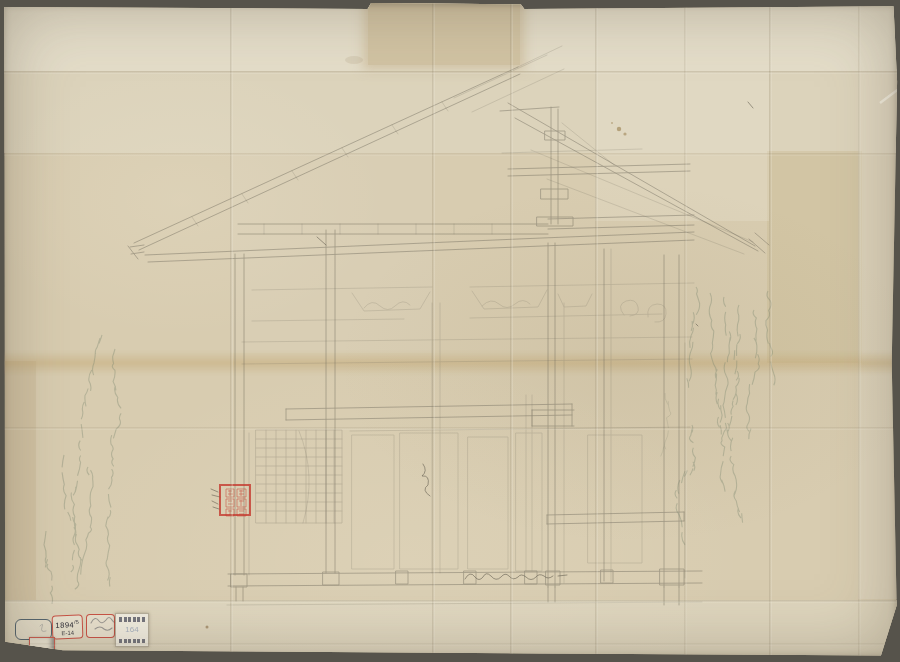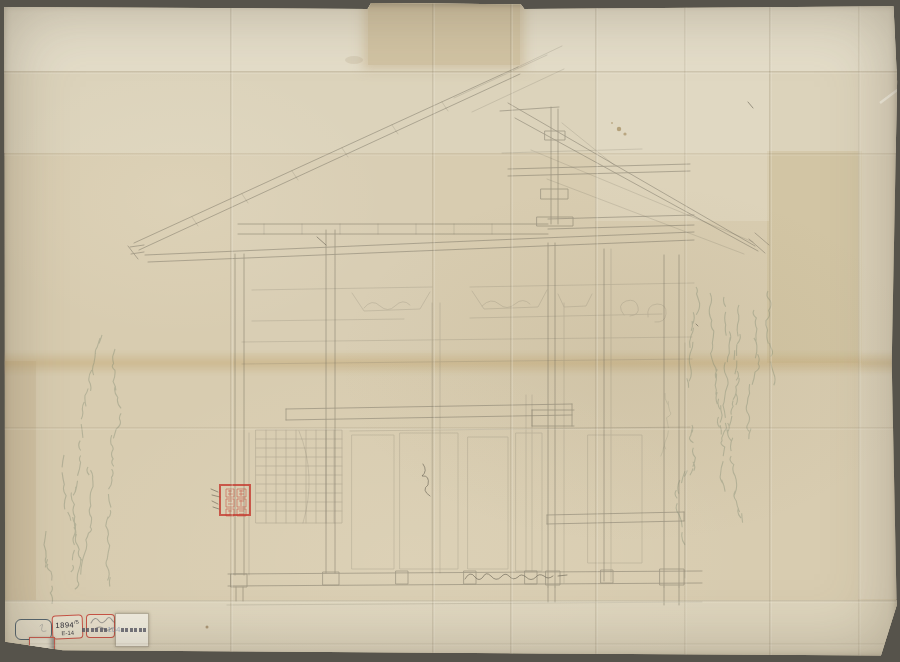--- a/index.html
+++ b/index.html
@@ -41,22 +41,22 @@
   .s1{left:13px;top:616px;width:37px;height:21px;border:1.6px solid #54656f;border-radius:6px;
       background:rgba(240,236,222,.4);}
   .s2{left:50px;top:612px;width:31px;height:24px;border:1.6px solid rgba(196,58,46,.85);border-radius:4px;
       background:rgba(243,238,224,.55);color:#23232e;transform:rotate(-2deg);text-align:center;}
   .s2 .l1{font-size:7.5px;line-height:9px;letter-spacing:.5px;margin-top:2px;}
   .s2 .l1 sup{font-size:5px;}
   .s2 .l2{font-size:6px;line-height:7px;opacity:.85;}
   .s3{left:84px;top:611px;width:29px;height:24px;border:1.6px solid rgba(196,58,46,.85);border-radius:4px;
       background:rgba(243,238,224,.5);}
   .s4{left:113px;top:610px;width:34px;height:34px;background:#f1ede0;border:1px solid #b6ae9b;
-      box-shadow:0 0 3px rgba(90,80,60,.4);display:flex;flex-direction:row;
-      justify-content:flex-end;align-items:center;padding:3px 2px;box-sizing:border-box;}
+      box-shadow:0 0 3px rgba(90,80,60,.4);display:flex;flex-direction:column;
+      justify-content:space-between;align-items:center;padding:3px 2px;box-sizing:border-box;}
   .prow{display:flex;gap:1.5px;}
   .pchar{width:3px;height:4.5px;background:#565664;opacity:.8;}
   .s4 .mid{font-size:8px;color:rgba(109,131,168,.55);filter:blur(.3px);line-height:8px;}
   .s5{left:27px;top:634px;width:26px;height:23px;border:1.4px solid rgba(196,58,46,.8);
       background:#ece6d4;box-shadow:inset -5px 0 4px -2px rgba(75,75,75,.55),0 0 2px rgba(90,80,60,.3);}
   .s5 .t{font-size:6.5px;color:#5c6470;opacity:.55;margin:7px 0 0 4px;transform:rotate(-6deg);}
 </style>
 </head>
 <body>
 

